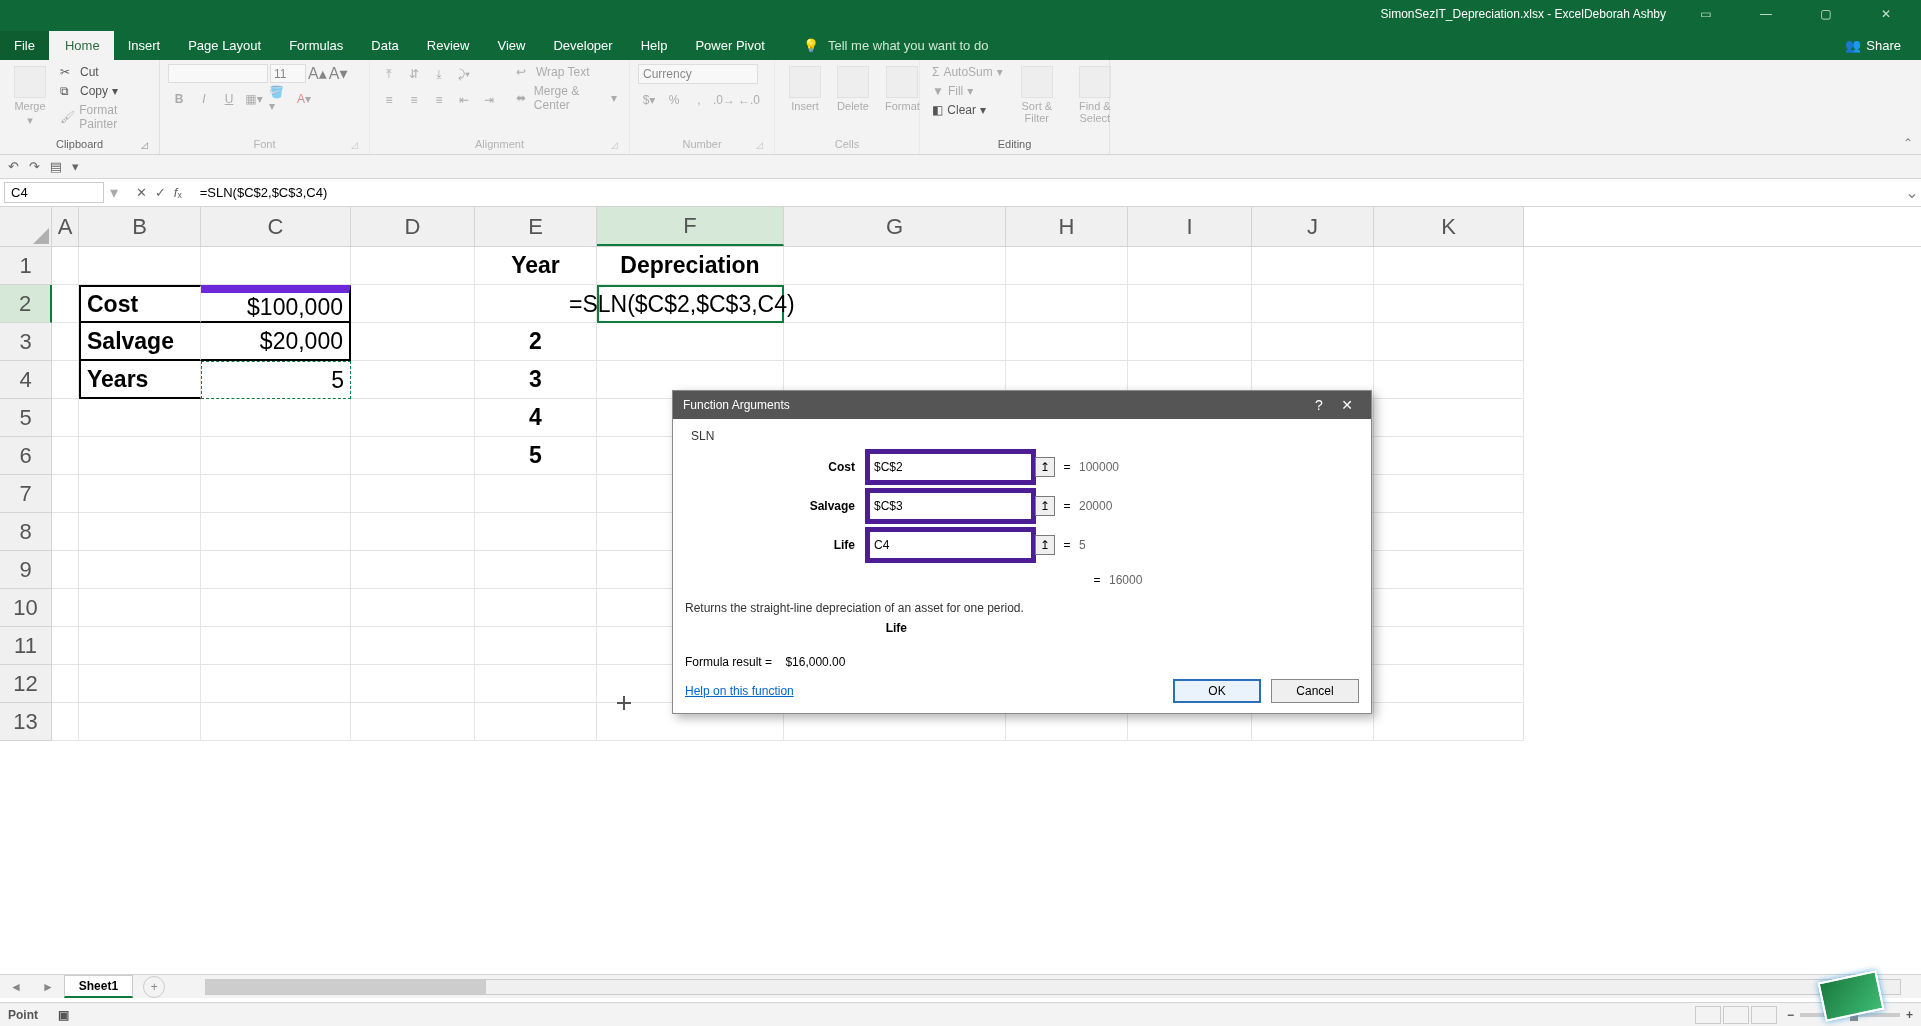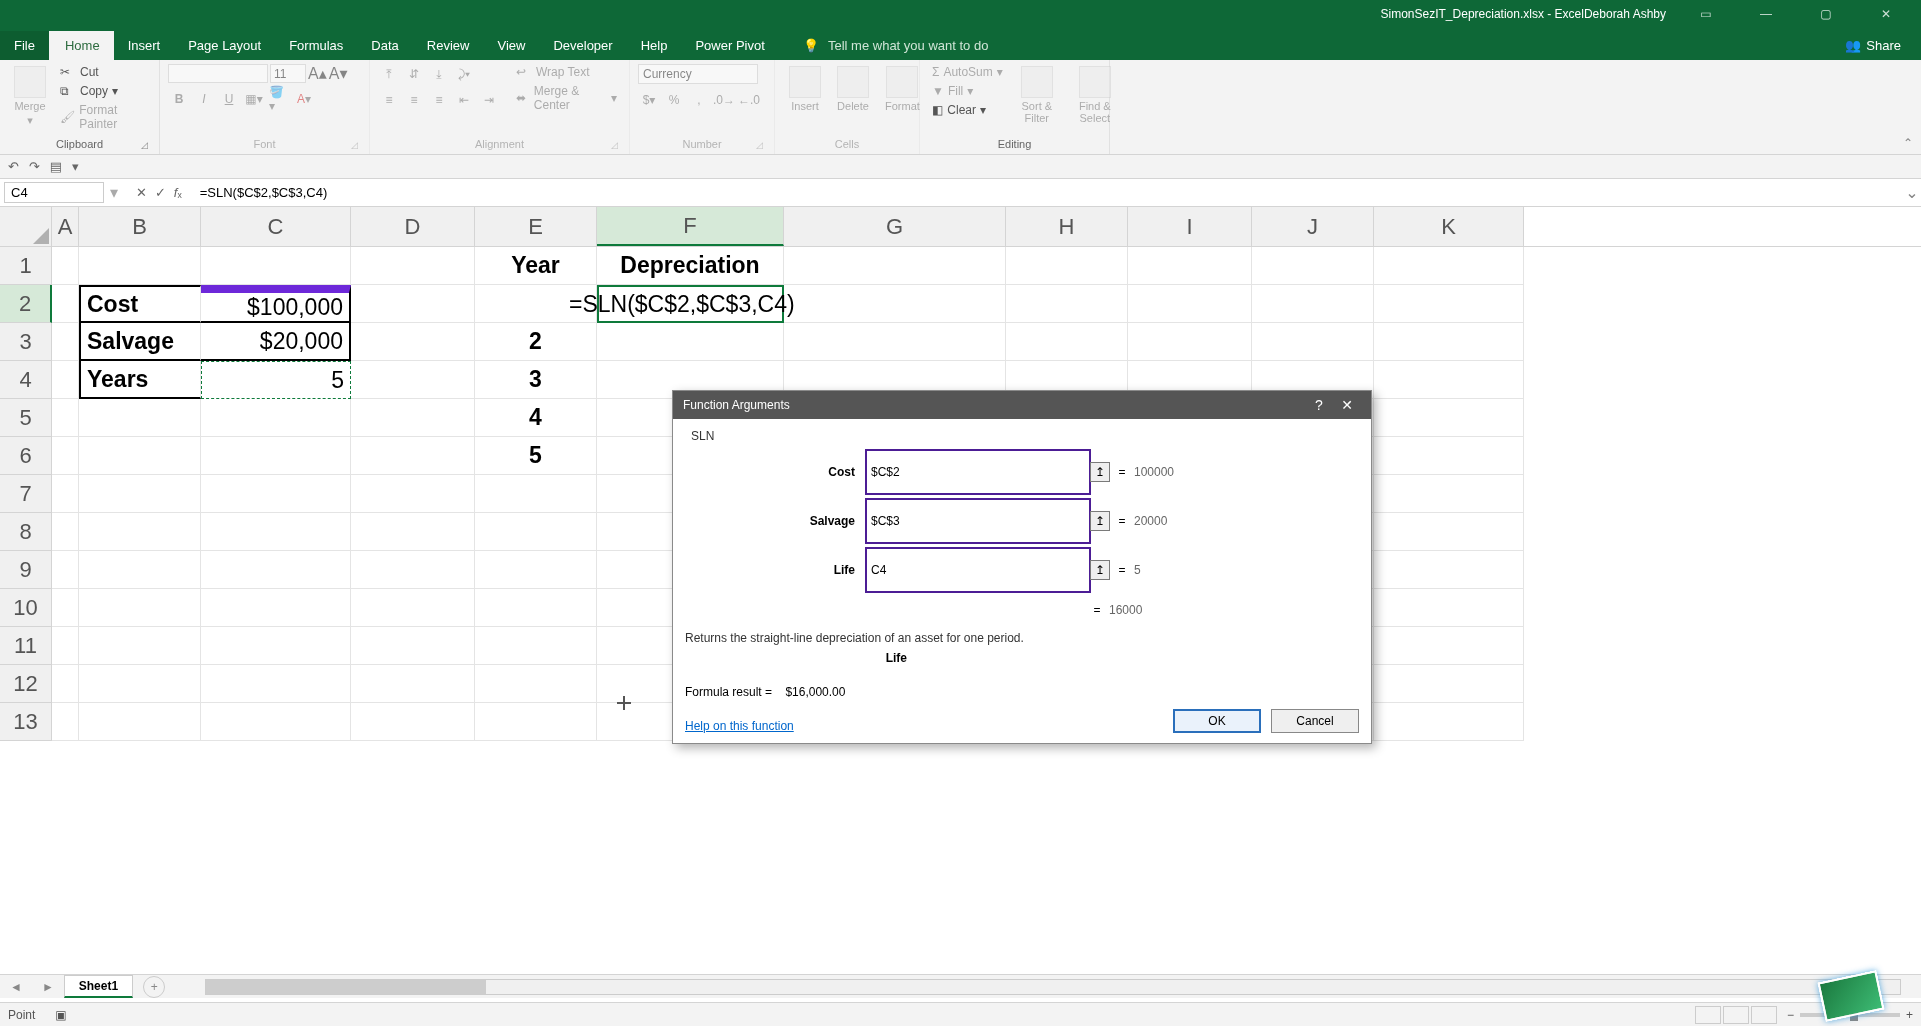--- a/index.html
+++ b/index.html
@@ -84,47 +84,47 @@
 
 
 .sheet-tabs-row { position: absolute; bottom: 28px; left: 0; right: 0; height: 24px; background: #f3f3f3; border-top: 1px solid #d4d4d4; display: flex; align-items: center; font-size: 12px; }
 .sheet-nav { padding: 0 10px; color: #888; }
 .sheet-tab { padding: 3px 14px; background: #fff; border: 1px solid #ccc; border-bottom: 2px solid #0e7a3b; font-weight: bold; }
 .sheet-add { width: 22px; height: 22px; border: 1px solid #ccc; border-radius: 50%; display: flex; align-items: center; justify-content: center; margin-left: 10px; color: #888; }
 .hscroll { flex: 1; margin: 0 20px 0 40px; height: 16px; background: #f0f0f0; border: 1px solid #ccc; position: relative; }
 .hscroll .thumb { position: absolute; left: 0; width: 280px; height: 100%; background: #cdcdcd; }
 
 
-.status-bar { position: absolute; bottom: 0; left: 0; right: 0; height: 24px; background: #f3f3f3; border-top: 1px solid #d4d4d4; display: flex; align-items: center; font-size: 12px; color: #555; padding: 0 8px; }
+.status-bar { position: absolute; bottom: 0; left: 0; right: 0; height: 24px; background: #f3f3f3; border-top: 1px solid #d4d4d4; display: flex; align-items: center; font-size: 12px; color: #555; padding: 0 8px; font-weight: bold; }
 .status-bar .spacer { flex: 1; }
 .view-btns { display: flex; gap: 2px; margin-right: 10px; }
 .view-btns .v { width: 26px; height: 18px; border: 1px solid #ccc; }
 .zoom { display: flex; align-items: center; gap: 6px; }
 .zoom .slider { width: 100px; height: 4px; background: #ccc; position: relative; }
 .zoom .slider .th { position: absolute; left: 50%; top: -4px; width: 8px; height: 12px; background: #888; }
 
 
 .dialog { position: absolute; left: 672px; top: 390px; width: 700px; background: #fff; border: 1px solid #8a8a8a; box-shadow: 4px 4px 10px rgba(0,0,0,0.3); font-size: 12px; }
 .dialog .dlg-title { background: #555; color: #fff; padding: 6px 10px; display: flex; align-items: center; }
 .dialog .dlg-title .t { flex: 1; }
 .dialog .dlg-title .tbtn { width: 28px; text-align: center; font-size: 14px; }
 .dialog .dlg-body { padding: 8px 12px 10px 12px; }
 .dlg-fn { font-weight: normal; color: #333; margin: 2px 0 6px 6px; }
 .arg-row { display: flex; align-items: center; margin: 3px 0; }
 .arg-row .lbl { width: 180px; text-align: right; padding-right: 10px; font-weight: bold; }
-.arg-row input { width: 226px; border: 2px solid #4c1d95; padding: 14px 4px; font-size: 12px; }
+.arg-row input { width: 171px; border: 5px solid #4c1d95; padding: 6px 4px; font-size: 12px; }
 .arg-row .ref-btn { width: 20px; height: 20px; border: 1px solid #7a7a7a; margin-left: -1px; background: #efefef; display: flex; align-items: center; justify-content: center; }
 .arg-row .eq { width: 24px; text-align: center; }
 .arg-row .val { color: #666; }
 .desc { margin: 14px 0 6px 0; color: #333; }
 .arg-help { display: flex; margin: 6px 0 20px 0; }
 .arg-help .an { width: 232px; text-align: right; font-weight: bold; padding-right: 10px; }
 .arg-help .at { flex: 1; color: #333; }
 .result-row { margin: 6px 0; }
-.dlg-buttons { display: flex; align-items: flex-end; margin-top: 10px; }
+.dlg-buttons { display: flex; align-items: center; margin-top: 10px; }
 .dlg-buttons a { color: #0066cc; text-decoration: underline; }
 .dlg-buttons .sp { flex: 1; }
 .dlg-buttons button { width: 88px; height: 24px; margin-left: 10px; border: 1px solid #888; background: #efefef; font-size: 12px; }
 .dlg-buttons button.primary { border: 2px solid #2a6fbb; background: #eaf2fb; }
 
 
 .cursor-ch { position: absolute; left: 617px; top: 489px; width: 14px; height: 14px; }
 .cursor-ch::before, .cursor-ch::after { content: ''; position: absolute; background: #555; }
 .cursor-ch::before { left: 0; top: 6px; width: 14px; height: 2px; }
 .cursor-ch::after { left: 6px; top: 0; width: 2px; height: 14px; }

